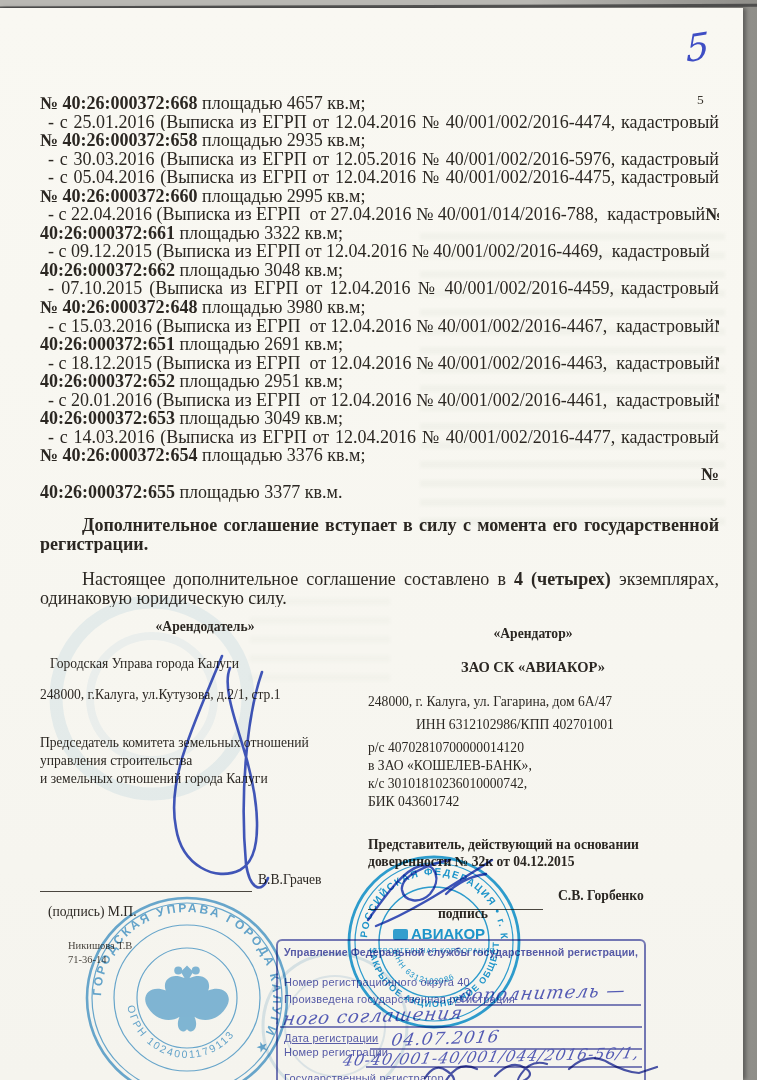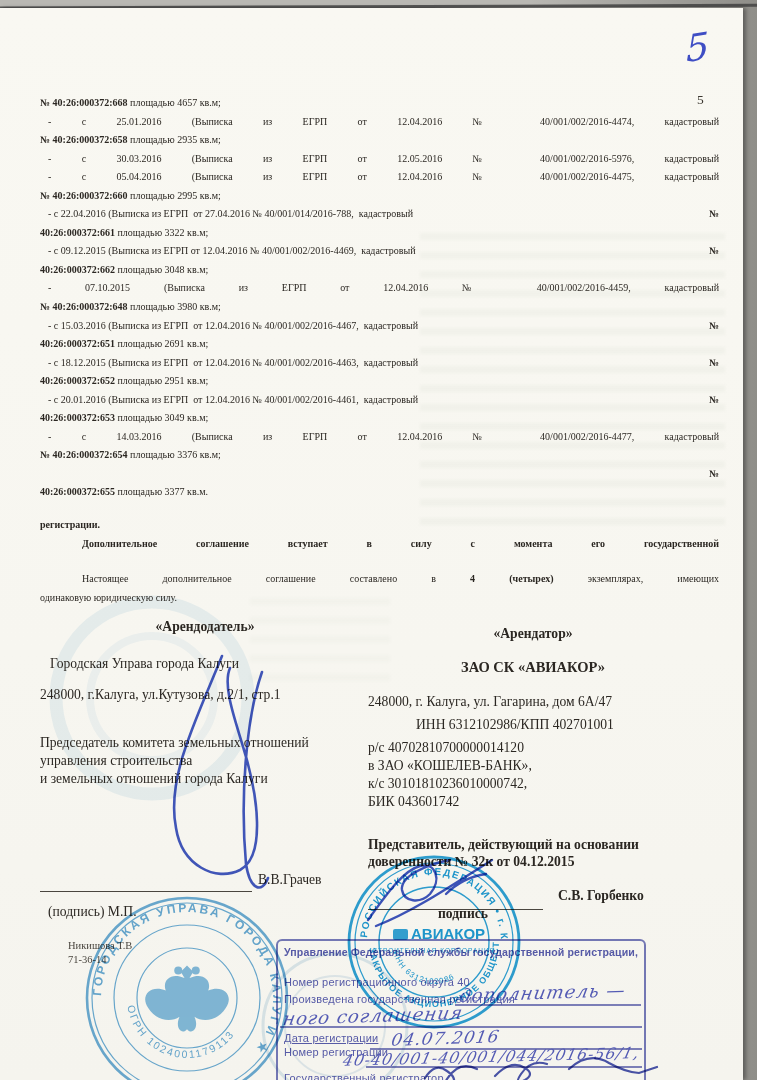--- a/index.html
+++ b/index.html
@@ -6,21 +6,21 @@
   body{width:757px;height:1080px;overflow:hidden;background:linear-gradient(90deg,#b9b8b3 70%,#8f8e89 100%);font-family:"Liberation Serif",serif;}
   .scan{position:relative;width:757px;height:1080px;overflow:hidden;}
   .scan-topline{position:absolute;left:0;top:5px;width:110%;height:3px;background:#3f3f3f;opacity:.8;transform:rotate(-0.2deg);}
   .paper{position:absolute;left:0;top:8px;width:743px;height:1072px;background:linear-gradient(180deg,#f9f8f2 0%,#f7f6f0 60%,#f5f4ee 100%);box-shadow:3px 0 4px rgba(0,0,0,.35);overflow:hidden;color:#2b2722;}
   
   .bleed{position:absolute;filter:blur(1.6px);opacity:.55;pointer-events:none;
     background:repeating-linear-gradient(180deg,rgba(120,145,115,.10) 0 7px,rgba(0,0,0,0) 7px 19px);}
   .b1{left:420px;top:225px;width:305px;height:300px;}
   .b2{left:250px;top:590px;width:140px;height:90px;opacity:.35;}
   
-  .textflow{position:absolute;left:40px;top:86px;width:679px;font-size:10px;line-height:18.55px;}
+  .textflow{position:absolute;left:40px;top:86px;width:679px;font-size:18px;line-height:18.55px;}
   .line{height:18.55px;overflow:hidden;white-space:nowrap;}
   .line.j{text-align:justify;white-space:normal;}
   .line.j::after{content:"";display:inline-block;width:100%;height:0;}
   .line.f{display:flex;}
   .line.f span{white-space:pre;}
   .line.f .push{margin-left:auto;}
   .seg-b{font-weight:bold;}
   .para{margin-top:14px;}
   .para2{margin-top:17px;}
   
@@ -64,21 +64,21 @@
           <div class="line j" style="padding-left: 8px;"><span>- с 25.01.2016 (Выписка из ЕГРП от 12.04.2016 № 40/001/002/2016-4474, кадастровый</span></div>
           <div class="line"><span class="seg-b">№  40:26:000372:658</span> <span> площадью 2935 кв.м;</span></div>
           <div class="line j" style="padding-left: 8px;"><span>- с 30.03.2016 (Выписка из ЕГРП от 12.05.2016 № 40/001/002/2016-5976, кадастровый</span></div>
           <div class="line j" style="padding-left: 8px;"><span>- с 05.04.2016 (Выписка из ЕГРП от 12.04.2016 № 40/001/002/2016-4475, кадастровый</span></div>
           <div class="line"><span class="seg-b">№  40:26:000372:660</span> <span> площадью 2995 кв.м;</span></div>
           <div class="line f" style="padding-left: 8px;">
             <span>- с 22.04.2016 (Выписка из ЕГРП  от 27.04.2016 № 40/001/014/2016-788,  кадастровый</span>
             <span class="seg-b push">№</span>
           </div>
           <div class="line"><span class="seg-b">40:26:000372:661</span> <span> площадью 3322 кв.м;</span></div>
-          <div class="line f" style="padding-left: 8px;">
+          <div class="line f" style="padding-left: 8px; flex-direction: column;">
             <span>- с 09.12.2015 (Выписка из ЕГРП от 12.04.2016 № 40/001/002/2016-4469,  кадастровый</span>
             <span class="seg-b push">№</span>
           </div>
           <div class="line"><span class="seg-b">40:26:000372:662</span> <span> площадью 3048 кв.м;</span></div>
           <div class="line j" style="padding-left: 8px;"><span>- 07.10.2015 (Выписка из ЕГРП от 12.04.2016 № 40/001/002/2016-4459, кадастровый</span></div>
           <div class="line"><span class="seg-b">№  40:26:000372:648</span> <span> площадью 3980 кв.м;</span></div>
           <div class="line f" style="padding-left: 8px;">
             <span>- с 15.03.2016 (Выписка из ЕГРП  от 12.04.2016 № 40/001/002/2016-4467,  кадастровый</span>
             <span class="seg-b push">№</span>
           </div>
@@ -94,22 +94,22 @@
           </div>
           <div class="line"><span class="seg-b">40:26:000372:653</span> <span> площадью 3049 кв.м;</span></div>
           <div class="line j" style="padding-left: 8px;"><span>- с 14.03.2016 (Выписка из ЕГРП от 12.04.2016 № 40/001/002/2016-4477, кадастровый</span></div>
           <div class="line"><span class="seg-b">№  40:26:000372:654</span> <span> площадью 3376 кв.м;</span></div>
           <div class="line f">
             <span class="seg-b push">№</span>
           </div>
           <div class="line"><span class="seg-b">40:26:000372:655</span> <span>  площадью 3377 кв.м.</span></div>
         </div>
       <div class="para">
+          <div class="line j" style="padding-left: 42px;"><span class="seg-b">Дополнительное соглашение вступает в силу с момента его государственной</span></div>
           <div class="line"><span class="seg-b">регистрации.</span></div>
-          <div class="line j" style="padding-left: 42px;"><span class="seg-b">Дополнительное соглашение вступает в силу с момента его государственной</span></div>
         </div>
       <div class="para para2">
           <div class="line j" style="padding-left: 42px;"><span>Настоящее дополнительное соглашение составлено в</span> <span class="seg-b">4 (четырех)</span> <span>экземплярах, имеющих</span></div>
           <div class="line"><span>одинаковую юридическую силу.</span></div>
         </div>
     </div>
 
     <svg class="layer" style="left:42px;top:575px;" width="230" height="230" viewBox="0 0 230 230">
       <circle cx="110" cy="115" r="96" fill="none" stroke="#bcd7ea" stroke-width="13" opacity="0.28"></circle>
       <circle cx="110" cy="115" r="62" fill="none" stroke="#bcd7ea" stroke-width="8" opacity="0.20"></circle>

